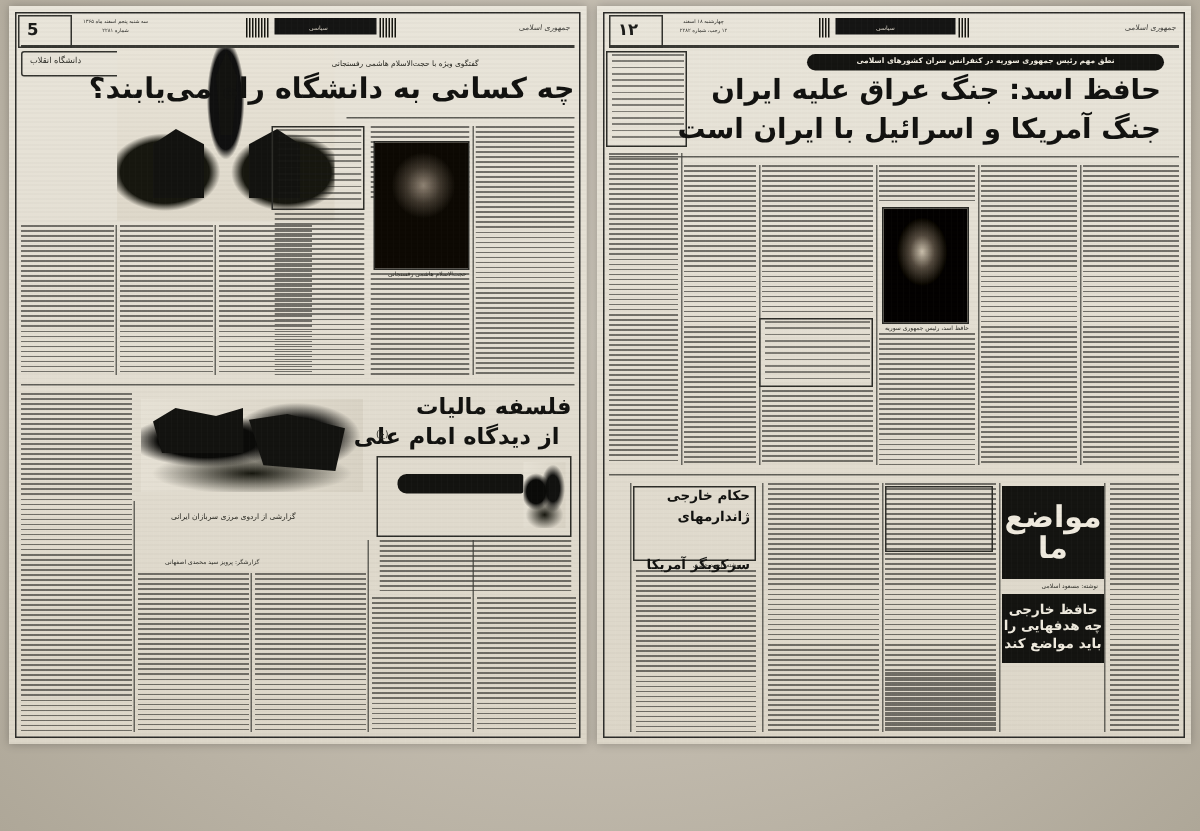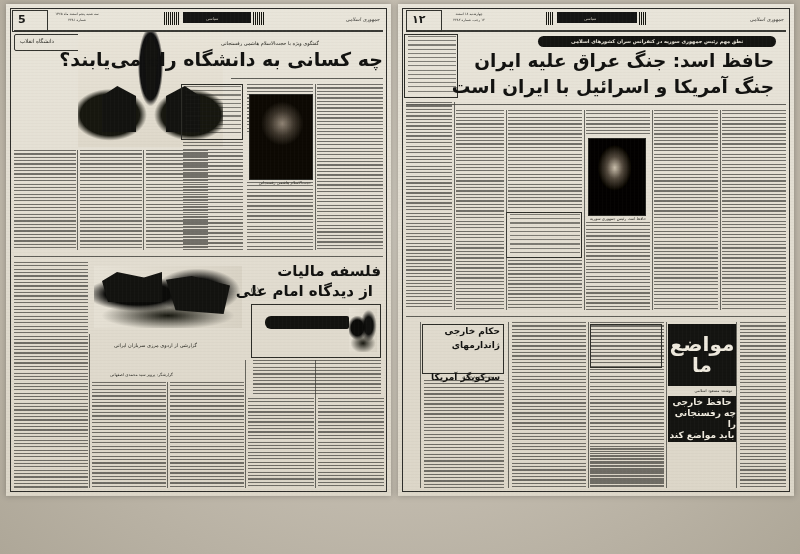--- a/index.html
+++ b/index.html
@@ -57,21 +57,21 @@
   
   .hl{position:absolute;color:#121210;font-weight:bold;
       font-family:"DejaVu Sans","Liberation Sans",sans-serif;
       letter-spacing:-.5px;white-space:nowrap;direction:rtl;}
   .hl-main{font-size:19px;}
   .hl-r1{font-size:18.5px;}
   .hl-sub{font-size:13px;}
   .kicker{position:absolute;font-size:5px;color:#26261f;direction:rtl;white-space:nowrap;}
   .invbox{position:absolute;background:#141411;color:#efeade;
           display:flex;align-items:center;justify-content:center;
-          font-weight:bold;text-align:right;line-height:1.05;}
+          font-weight:bold;text-align:left;line-height:1.05;}
   .photo{position:absolute;overflow:hidden;border:1px solid #2a2a26;}
   .ph-face{position:absolute;inset:0;
     background:
       radial-gradient(ellipse 34% 26% at 52% 34%, #8c8276 0%, #4a443c 55%, #24211c 100%),
       linear-gradient(160deg,#d8d2c4 0%,#6d665a 35%,#1d1b17 70%,#0d0c0a 100%);
     filter:contrast(1.25);}
   .ph-face2{position:absolute;inset:0;
     background:
       radial-gradient(ellipse 30% 30% at 46% 38%, #bdb4a4 0%, #5a5248 48%, #181611 100%),
       linear-gradient(20deg,#0e0d0b 0%,#3a342c 30%,#9a9284 55%,#1a1814 100%);
@@ -311,21 +311,21 @@
   <div class="hl" style="right:294px;top:368px;font-size:9px;">سرکوبگر آمریکا</div>
   <div class="caption" style="right:300px;top:370px;">نوشته: احمد جابری</div>
 
   <div class="invbox" style="right:58px;top:320px;width:68px;height:62px;font-size:20px;flex-direction:column;">
     <span>مواضع</span>
     <span>ما</span>
   </div>
   <div class="caption" style="right:62px;top:384px;">نوشته: مسعود اسلامی</div>
   <div class="invbox" style="right:58px;top:392px;width:68px;height:46px;font-size:9px;flex-direction:column;line-height:1.25;">
     <span>حافظ خارجی</span>
-    <span>چه رفسنجانی را</span>
+    <span>چه هدفهایی را</span>
     <span>باید مواضع کند</span>
   </div>
 
   <div class="col" style="right:8px;top:318px;width:46px;height:166px;">
       <div class="lines"></div>
     </div>
   <div class="col" style="right:130px;top:318px;width:74px;height:166px;">
       <div class="lines"></div>
     </div>
   <div class="boxed-lead" style="right:132px;top:320px;width:70px;height:42px;"></div>

